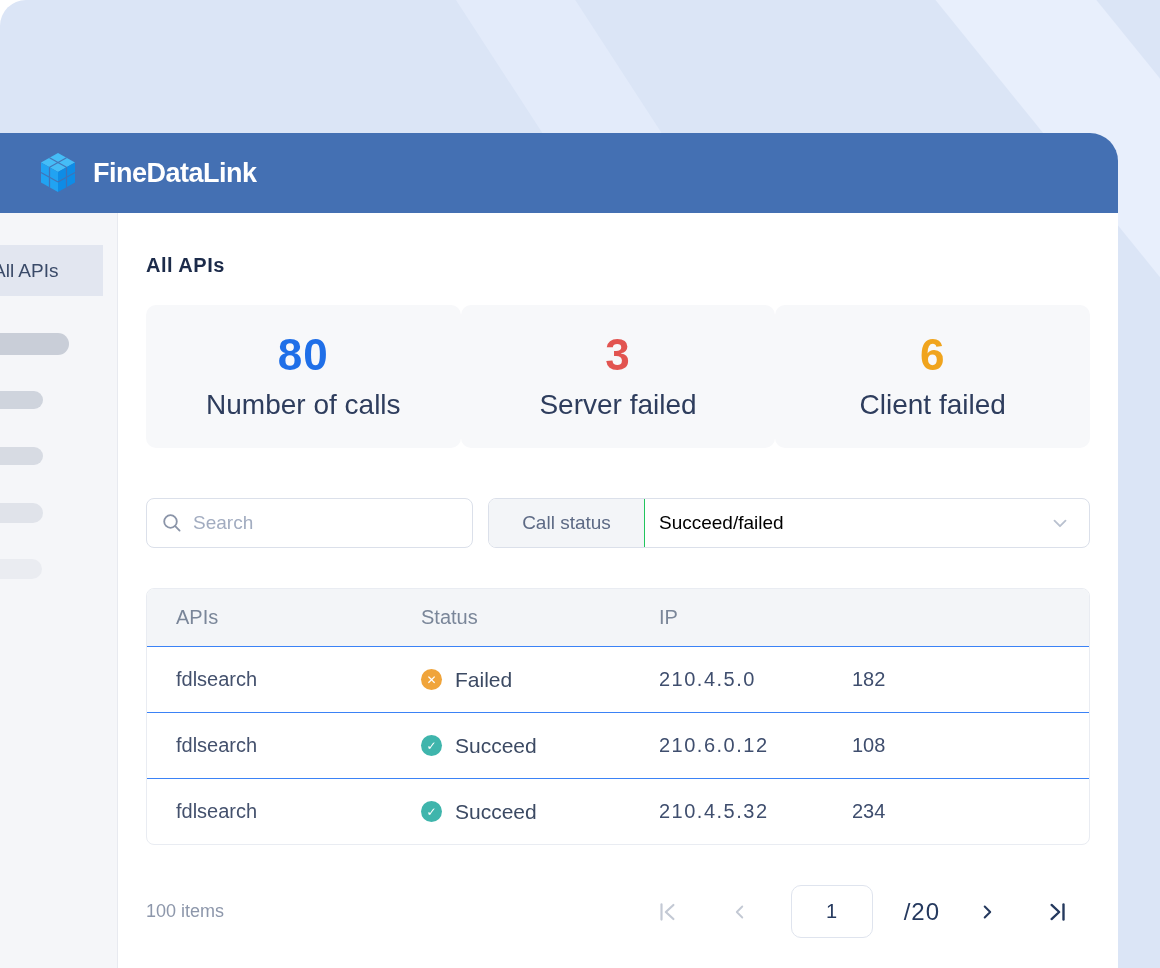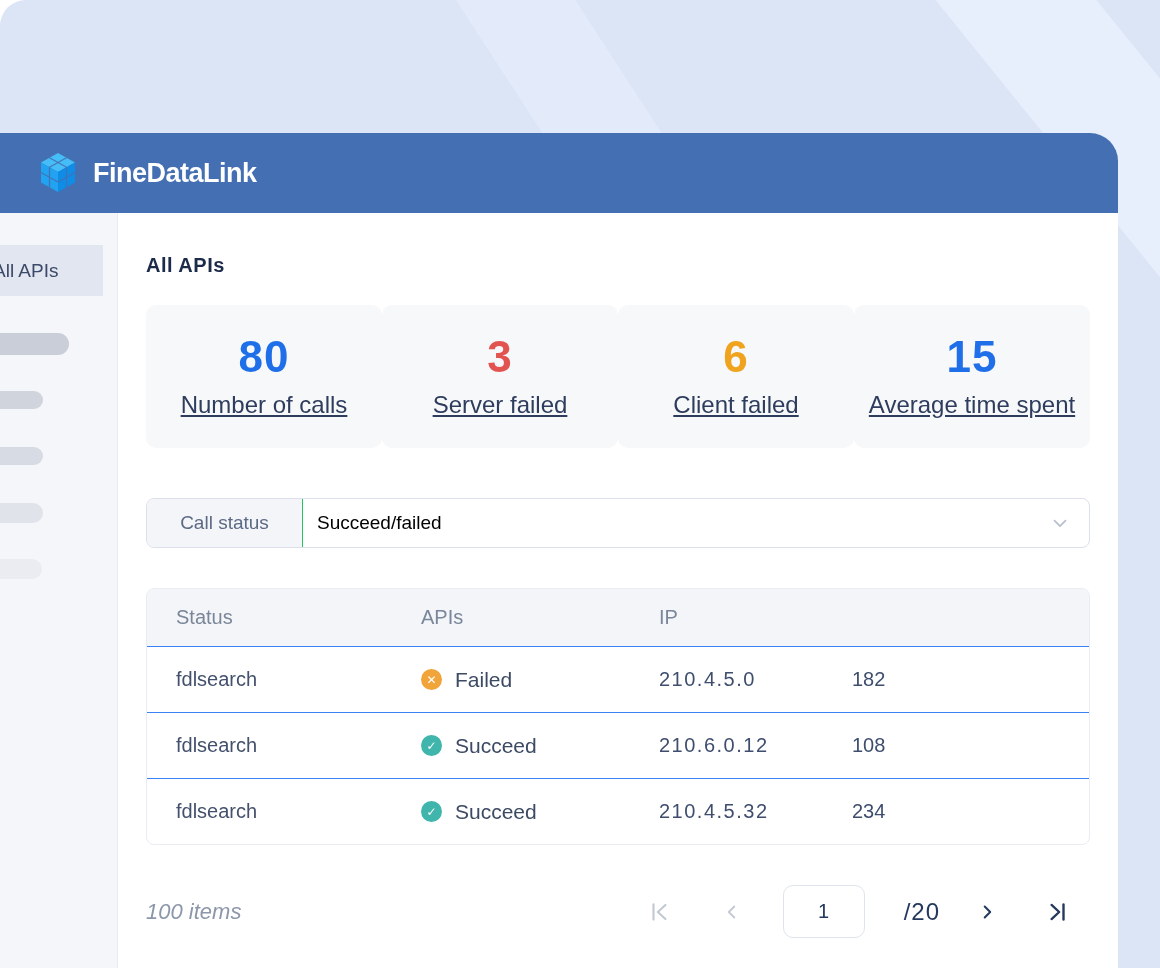--- a/index.html
+++ b/index.html
@@ -58,21 +58,21 @@
 
   .stats-row { display:flex; margin-top:28px; }
   .stat-card {
     flex:1; height:143px; background:#f7f8fa; border-radius:10px;
     display:flex; flex-direction:column; align-items:center; justify-content:center;
   }
   .stat-value { font-size:44px; font-weight:700; line-height:1; letter-spacing:1px; }
   .stat-value.blue  { color:#1f6fe8; }
   .stat-value.red   { color:#e25450; }
   .stat-value.amber { color:#f0a41d; }
-  .stat-label { margin-top:12px; font-size:24px; color:#2e3d5d;text-decoration:underline; }
+  .stat-label { margin-top:12px; font-size:28px; color:#2e3d5d; }
 
   .filters-row { margin-top:50px; display:flex; gap:15px; height:50px; }
   .search-box {
     width:327px; flex:none; border:1px solid #dbe0ea; border-radius:8px;
     display:flex; align-items:center; padding:0 14px; gap:10px; background:#fff;
   }
   .search-box input {
     border:none; outline:none; font-size:19px; color:#3f4e6e; width:100%;
     font-family:inherit; background:transparent;
   }
@@ -106,30 +106,30 @@
   .badge {
     width:21px; height:21px; border-radius:50%; flex:none;
     display:flex; align-items:center; justify-content:center;
     color:#fff; font-size:12px; font-weight:700; line-height:1;
   }
   .badge.failed  { background:#f0a43a; }
   .badge.succeed { background:#3fb5ac; }
 
   
   .footer { margin-top:40px; display:flex; justify-content:space-between; align-items:center; padding-right:20px; }
-  .items-count { font-size:22px; color:#8d97ab;font-style:italic; }
+  .items-count { font-size:18px; color:#8d97ab; }
   .pagination { display:flex; align-items:center; }
   .pg-btn { display:flex; align-items:center; justify-content:center; cursor:pointer; }
   .pg-gap-a { margin-left:48px; }
   .page-box {
     margin-left:40px; width:82px; height:53px; border:1px solid #dfe4ee; border-radius:10px;
     background:#fff; display:flex; align-items:center; justify-content:center;
     font-size:20px; color:#25395e;
   }
-  .page-total { margin-left:39px; font-size:24px; color:#25395e; letter-spacing:1px; }
+  .page-total { margin-left:31px; font-size:24px; color:#25395e; letter-spacing:1px; }
   .pg-next { margin-left:36px; }
   .pg-last { margin-left:46px; }
 </style>
 </head>
 <body>
 
 <div class="page-bg">
   <div class="deco deco-a"></div>
   <div class="deco deco-b"></div>
 
@@ -179,42 +179,47 @@
           <div class="stat-label">Number of calls</div>
         </div>
         <div class="stat-card">
           <div class="stat-value red">3</div>
           <div class="stat-label">Server failed</div>
         </div>
         <div class="stat-card">
           <div class="stat-value amber">6</div>
           <div class="stat-label">Client failed</div>
         </div>
-        <div class="stat-card">
-          <div class="stat-value blue">15</div>
-          <div class="stat-label">Average time spent</div>
-        </div>
       </div>
 
       <div class="filters-row">
+        <div class="search-box">
+          <span style="display:flex;">
+            <svg width="22" height="22" viewBox="0 0 22 22" fill="none">
+              <circle cx="9.5" cy="9.5" r="6.3" stroke="#8a94a8" stroke-width="1.8"></circle>
+              <path d="M14.2,14.2 L18.6,18.6" stroke="#8a94a8" stroke-width="1.8" stroke-linecap="round"></path>
+            </svg>
+          </span>
+          <input type="text" placeholder="Search" style="">
+        </div>
         <div class="select-box">
           <div class="select-label">Call status</div>
           <div class="select-value">Succeed/failed</div>
           <span class="select-chevron">
             <svg width="22" height="22" viewBox="0 0 24 24" fill="none">
               <path d="M6,9.5 L12,15.5 L18,9.5" stroke="#b9c1cf" stroke-width="2" stroke-linecap="round" stroke-linejoin="round"></path>
             </svg>
           </span>
         </div>
       </div>
 
       <div class="data-table">
         <div class="t-head">
+          <div>APIs</div>
           <div>Status</div>
-          <div>APIs</div>
           <div>IP</div>
         </div>
         <div>
         <div class="t-row">
           <div class="cell-api">fdlsearch</div>
           <div class="status-cell">
             <span class="badge failed">✕</span>
             <span>Failed</span>
           </div>
           <div class="cell-ip">210.4.5.0</div>

